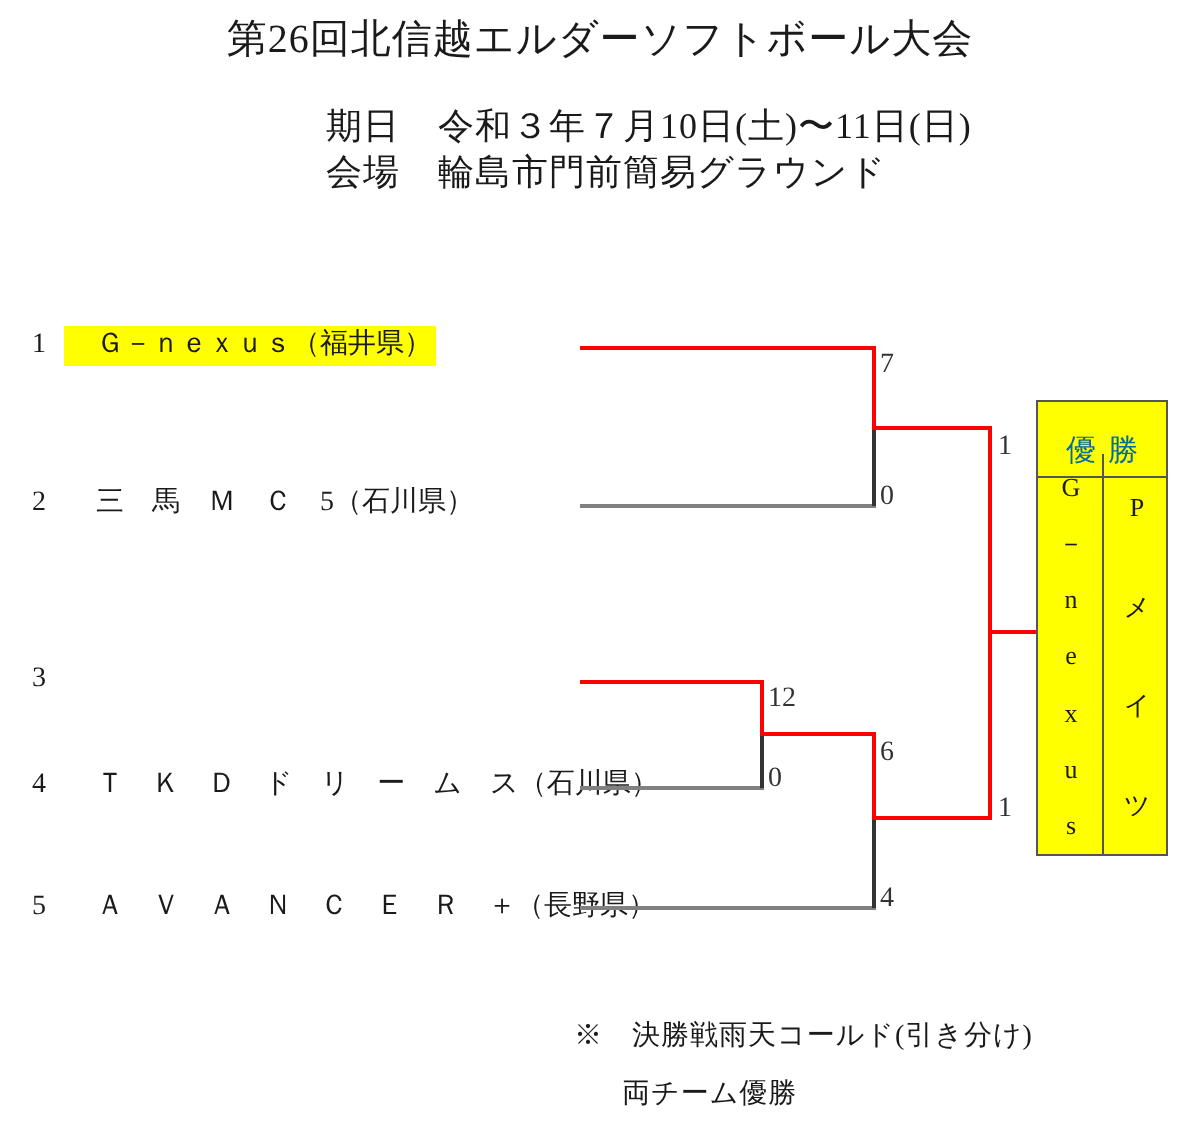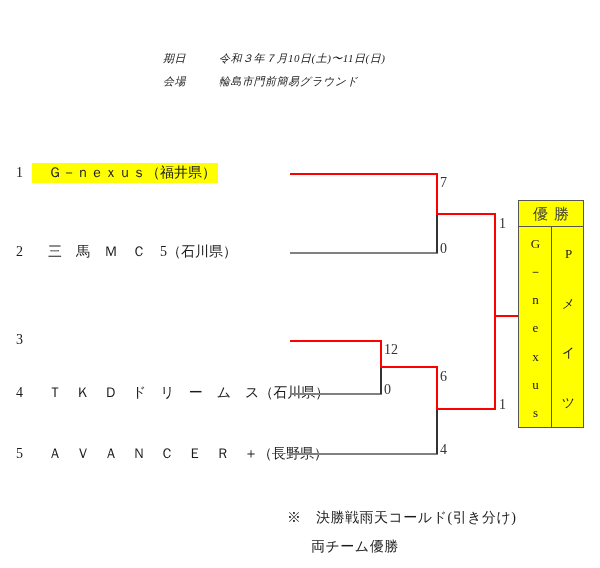--- a/index.html
+++ b/index.html
@@ -27,24 +27,23 @@
   #tournament-title {
     top: 6px;
     left: 0;
     width: 600px;
     text-align: center;
     font-size: 20px;
     letter-spacing: 0.5px;
     white-space: nowrap;
   }
   .meta-row {
-    font-size: 11px;
+    font-size: 18px;
     white-space: nowrap;
     letter-spacing: 0.5px;
-    font-style: italic;
   }
   #meta-date  { top: 51px; left: 163px; }
   #meta-venue { top: 74px; left: 163px; }
   .meta-label { display: inline-block; width: 56px; }
 
   
   .team-row {
     height: 20px;
     line-height: 20px;
     white-space: nowrap;
@@ -91,26 +90,26 @@
     left: 518px;
     top: 200px;
     width: 66px;
     height: 228px;
     background: #ffff00;
     border: 1px solid #555555;
     box-sizing: border-box;
   }
   #champion-title {
     position: absolute;
-    left: 0; top: 0;
+    left: 0; top: 12px;
     width: 100%;
     height: 26px;
     line-height: 26px;
     text-align: center;
-    color: #404040;
+    color: #0369a1;
     font-size: 15px;
     letter-spacing: 6px;
     text-indent: 6px;
     border-bottom: 1px solid #555555;
     box-sizing: border-box;
   }
   #champion-divider {
     position: absolute;
     left: 50%;
     top: 26px;
@@ -141,20 +140,21 @@
     letter-spacing: 0.5px;
   }
   #note-1 { top: 509px; left: 287px; }
   #note-2 { top: 538px; left: 311px; }
 </style>
 </head>
 <body>
 
 <div class="stage">
 
+  <div class="abs" id="tournament-title">第26回北信越エルダーソフトボール大会</div>
 
   <div class="abs meta-row" id="meta-date">
     <span class="meta-label">期日</span><span>令和３年７月10日(土)〜11日(日)</span>
   </div>
 
   <div class="abs meta-row" id="meta-venue">
     <span class="meta-label">会場</span><span>輪島市門前簡易グラウンド</span>
   </div>
 
   <div class="abs team-row" style="left:16px; top:163px; width:270px;">

